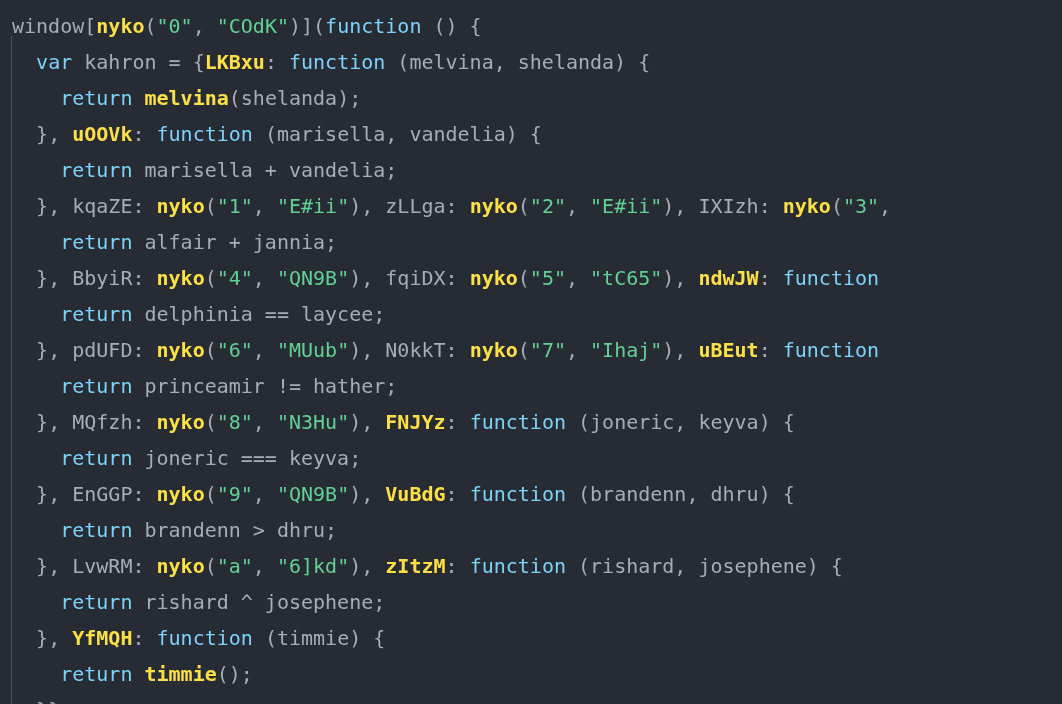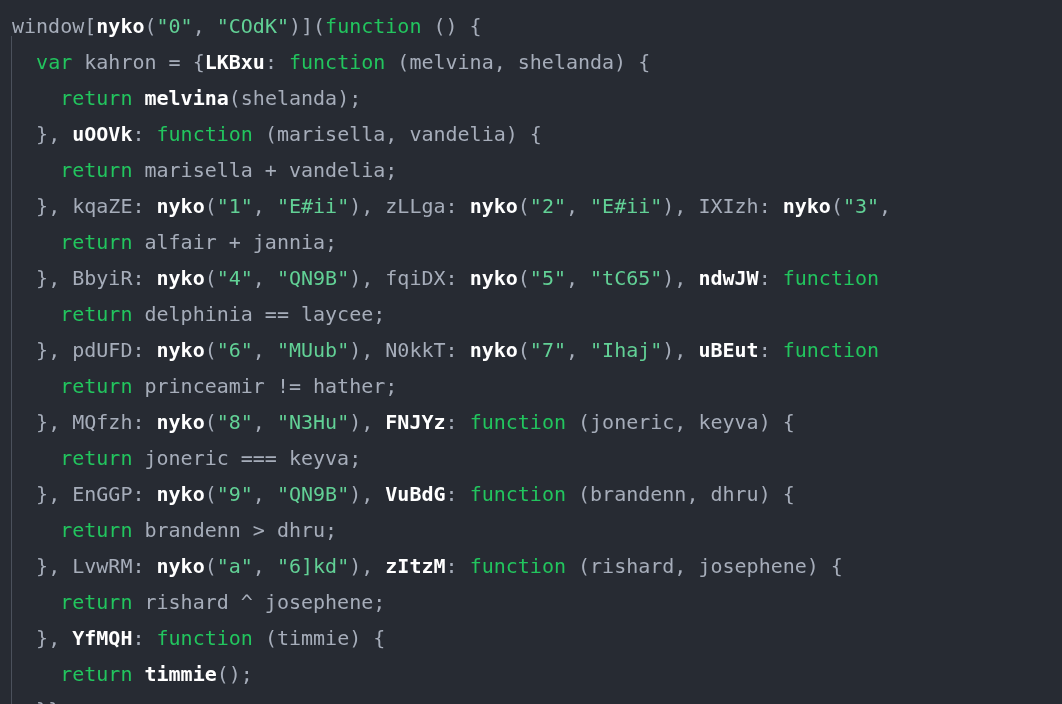--- a/index.html
+++ b/index.html
@@ -54,19 +54,19 @@
     box-sizing: border-box;
   }
 
   
   .tk-plain   { color: #a6adba; margin-top: 28px; }
   .tk-punct   { color: #a6adba; }
   .tk-kw      { color: #c792ea; }
   .tk-fn      { color: #ffe066; font-weight: bold; }
   .tk-str     { color: #62d196; }
 </style>
-<style>.tk-plain,.tk-punct,.tk-op{color:#a6adba;}.tk-kw{color:#22c55e;}.tk-fn{color:#ffffff;}.tk-str,.tk-num{color:#62d196;}</style></head>
+<style>.tk-plain,.tk-punct,.tk-op{color:#a6adba;}.tk-kw{color:#7dd3fc;}.tk-fn{color:#fde047;}.tk-str,.tk-num{color:#62d196;}</style></head>
 <body style="background: rgb(39, 43, 51);">
 
 <div id="editor" style="background: rgb(39, 43, 51);">
   <div id="indent-guide" style="background: rgb(75, 81, 92);"></div>
   <div id="code"><div class="line"><span class="tk-plain">window</span><span class="tk-punct">[</span><span class="tk-fn">nyko</span><span class="tk-punct">(</span><span class="tk-str">"0"</span><span class="tk-punct">, </span><span class="tk-str">"COdK"</span><span class="tk-punct">)](</span><span class="tk-kw">function</span><span class="tk-punct"> () {</span></div><div class="line"><span class="tk-plain">  </span><span class="tk-kw">var</span><span class="tk-plain"> kahron = {</span><span class="tk-fn">LKBxu</span><span class="tk-punct">: </span><span class="tk-kw">function</span><span class="tk-plain"> (melvina, shelanda) {</span></div><div class="line"><span class="tk-plain">    </span><span class="tk-kw">return</span><span class="tk-plain"> </span><span class="tk-fn">melvina</span><span class="tk-plain">(shelanda);</span></div><div class="line"><span class="tk-plain">  </span><span class="tk-plain">}, </span><span class="tk-fn">uOOVk</span><span class="tk-punct">: </span><span class="tk-kw">function</span><span class="tk-plain"> (marisella, vandelia) {</span></div><div class="line"><span class="tk-plain">    </span><span class="tk-kw">return</span><span class="tk-plain"> marisella + vandelia;</span></div><div class="line"><span class="tk-plain">  </span><span class="tk-plain">}, kqaZE: </span><span class="tk-fn">nyko</span><span class="tk-punct">(</span><span class="tk-str">"1"</span><span class="tk-punct">, </span><span class="tk-str">"E#ii"</span><span class="tk-plain">), zLLga: </span><span class="tk-fn">nyko</span><span class="tk-punct">(</span><span class="tk-str">"2"</span><span class="tk-punct">, </span><span class="tk-str">"E#ii"</span><span class="tk-plain">), IXIzh: </span><span class="tk-fn">nyko</span><span class="tk-punct">(</span><span class="tk-str">"3"</span><span class="tk-punct">,</span></div><div class="line"><span class="tk-plain">    </span><span class="tk-kw">return</span><span class="tk-plain"> alfair + jannia;</span></div><div class="line"><span class="tk-plain">  </span><span class="tk-plain">}, BbyiR: </span><span class="tk-fn">nyko</span><span class="tk-punct">(</span><span class="tk-str">"4"</span><span class="tk-punct">, </span><span class="tk-str">"QN9B"</span><span class="tk-plain">), fqiDX: </span><span class="tk-fn">nyko</span><span class="tk-punct">(</span><span class="tk-str">"5"</span><span class="tk-punct">, </span><span class="tk-str">"tC65"</span><span class="tk-plain">), </span><span class="tk-fn">ndwJW</span><span class="tk-punct">: </span><span class="tk-kw">function</span></div><div class="line"><span class="tk-plain">    </span><span class="tk-kw">return</span><span class="tk-plain"> delphinia == laycee;</span></div><div class="line"><span class="tk-plain">  </span><span class="tk-plain">}, pdUFD: </span><span class="tk-fn">nyko</span><span class="tk-punct">(</span><span class="tk-str">"6"</span><span class="tk-punct">, </span><span class="tk-str">"MUub"</span><span class="tk-plain">), N0kkT: </span><span class="tk-fn">nyko</span><span class="tk-punct">(</span><span class="tk-str">"7"</span><span class="tk-punct">, </span><span class="tk-str">"Ihaj"</span><span class="tk-plain">), </span><span class="tk-fn">uBEut</span><span class="tk-punct">: </span><span class="tk-kw">function</span></div><div class="line"><span class="tk-plain">    </span><span class="tk-kw">return</span><span class="tk-plain"> princeamir != hather;</span></div><div class="line"><span class="tk-plain">  </span><span class="tk-plain">}, MQfzh: </span><span class="tk-fn">nyko</span><span class="tk-punct">(</span><span class="tk-str">"8"</span><span class="tk-punct">, </span><span class="tk-str">"N3Hu"</span><span class="tk-plain">), </span><span class="tk-fn">FNJYz</span><span class="tk-punct">: </span><span class="tk-kw">function</span><span class="tk-plain"> (joneric, keyva) {</span></div><div class="line"><span class="tk-plain">    </span><span class="tk-kw">return</span><span class="tk-plain"> joneric === keyva;</span></div><div class="line"><span class="tk-plain">  </span><span class="tk-plain">}, EnGGP: </span><span class="tk-fn">nyko</span><span class="tk-punct">(</span><span class="tk-str">"9"</span><span class="tk-punct">, </span><span class="tk-str">"QN9B"</span><span class="tk-plain">), </span><span class="tk-fn">VuBdG</span><span class="tk-punct">: </span><span class="tk-kw">function</span><span class="tk-plain"> (brandenn, dhru) {</span></div><div class="line"><span class="tk-plain">    </span><span class="tk-kw">return</span><span class="tk-plain"> brandenn &gt; dhru;</span></div><div class="line"><span class="tk-plain">  </span><span class="tk-plain">}, LvwRM: </span><span class="tk-fn">nyko</span><span class="tk-punct">(</span><span class="tk-str">"a"</span><span class="tk-punct">, </span><span class="tk-str">"6]kd"</span><span class="tk-plain">), </span><span class="tk-fn">zItzM</span><span class="tk-punct">: </span><span class="tk-kw">function</span><span class="tk-plain"> (rishard, josephene) {</span></div><div class="line"><span class="tk-plain">    </span><span class="tk-kw">return</span><span class="tk-plain"> rishard ^ josephene;</span></div><div class="line"><span class="tk-plain">  </span><span class="tk-plain">}, </span><span class="tk-fn">YfMQH</span><span class="tk-punct">: </span><span class="tk-kw">function</span><span class="tk-plain"> (timmie) {</span></div><div class="line"><span class="tk-plain">    </span><span class="tk-kw">return</span><span class="tk-plain"> </span><span class="tk-fn">timmie</span><span class="tk-plain">();</span></div><div class="line"><span class="tk-plain">  </span><span class="tk-plain">}};</span></div></div>
 </div>
 
 </body></html>

